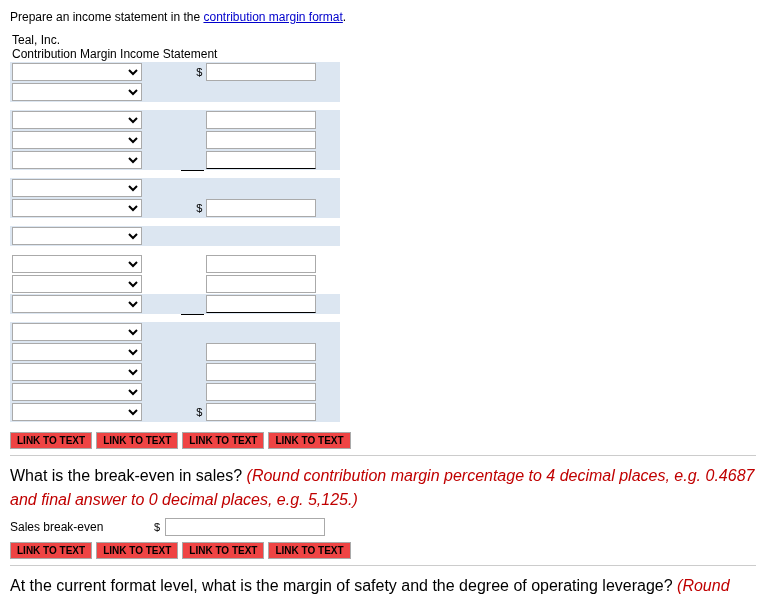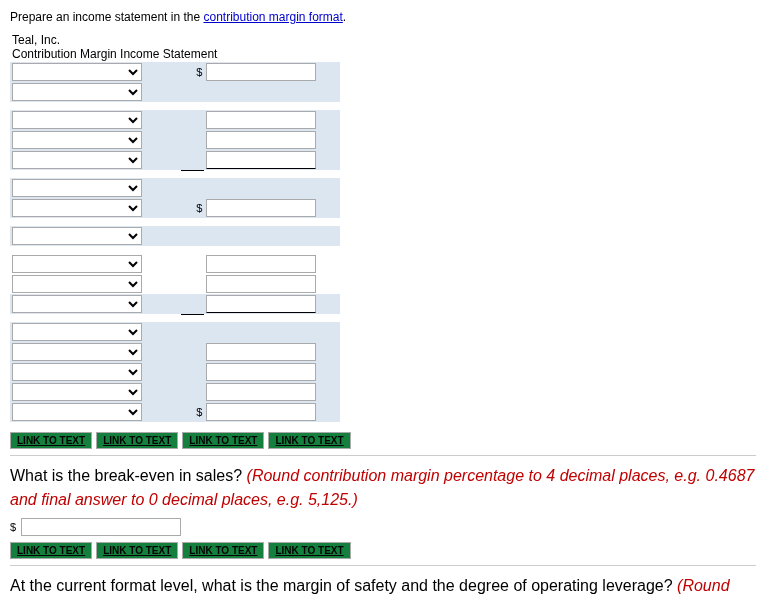--- a/index.html
+++ b/index.html
@@ -52,28 +52,27 @@
       font-size: 11px;
       padding-right: 1px;
     }
     .link-row {
       display: flex;
       gap: 4px;
       margin: 6px 0;
     }
     .link-btn {
       border: 1px solid #aaa;
-      background: #15803d;
+      background: #ef4444;
       font-size: 10px;
       font-weight: bold;
       padding: 2px 6px;
       cursor: pointer;
       color: #000;
       text-transform: uppercase;
-      text-decoration: underline;
     }
     .section-divider {
       border: none;
       border-top: 1px solid #ccc;
       margin: 6px 0;
     }
     .question-text {
       font-size: 16px;
       margin: 8px 0 6px 0;
       line-height: 1.5;
@@ -245,20 +244,21 @@
   <button class="link-btn">LINK TO TEXT</button>
 </div>
 
 <hr class="section-divider">
 
 <div>
   <p class="question-text">
     <span>What is the break-even in sales? </span><span class="italic-red">(Round contribution margin percentage to 4 decimal places, e.g. 0.4687 and final answer to 0 decimal places, e.g. 5,125.)</span>
   </p>
   <div class="field-row">
+    <span class="field-label">Sales break-even</span>
     <span class="dollar-sign">$</span>
     <input class="input-field" type="text" style="width: 160px;">
   </div>
 </div>
 
 <div class="link-row">
   <button class="link-btn">LINK TO TEXT</button>
   <button class="link-btn">LINK TO TEXT</button>
   <button class="link-btn">LINK TO TEXT</button>
   <button class="link-btn">LINK TO TEXT</button>

